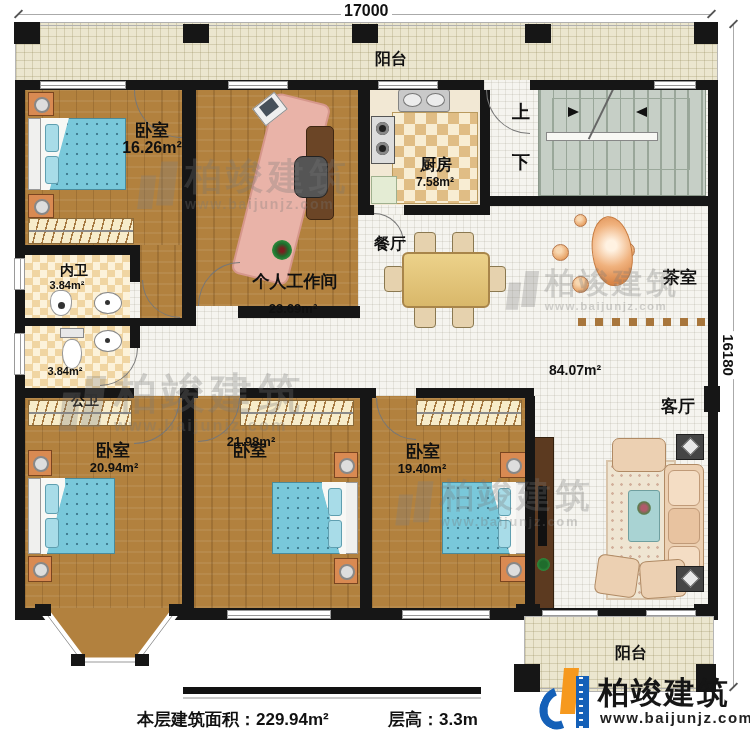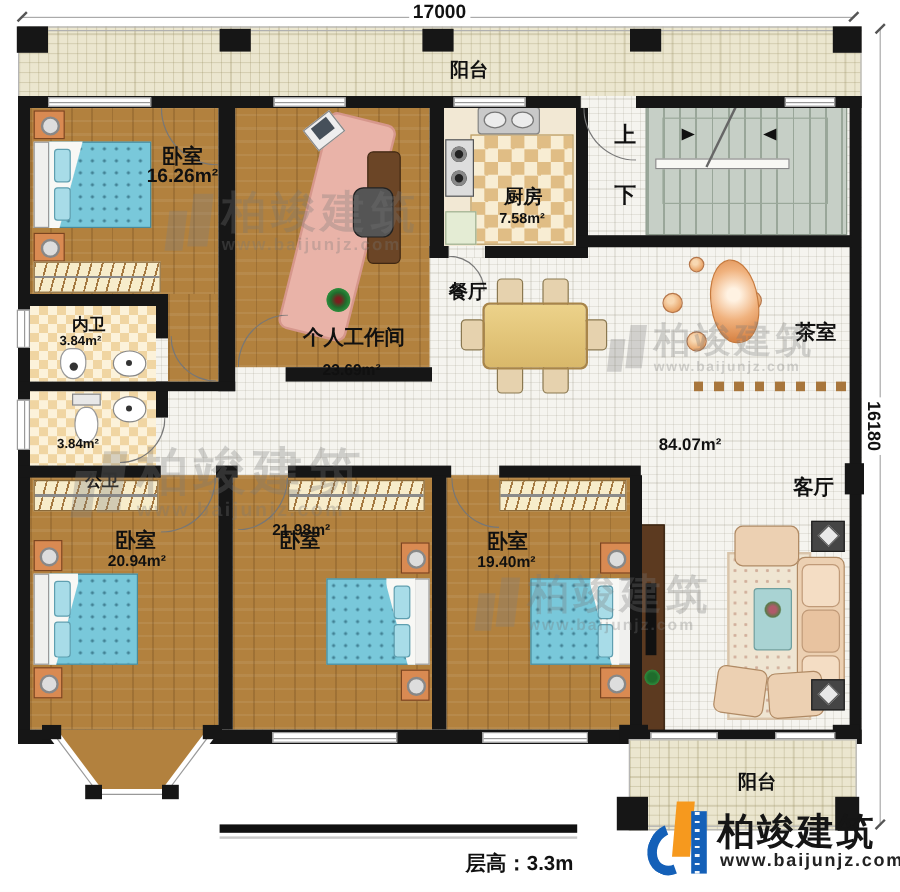--- a/index.html
+++ b/index.html
@@ -317,20 +317,23 @@
   <div class="wm" style="left:398px;top:478px;transform:scale(.82);transform-origin:left top;">
     <div class="wm-icon"></div>
     <div class="wm-text">
         <div class="wm-name">柏竣建筑</div>
     <div class="wm-url">www.baijunjz.com</div>
       </div>
   </div>
 
   <div style="left:183px;top:687px;width:298px;height:7px;background:#111;"></div>
   <div style="left:183px;top:697px;width:298px;height:2px;background:#c9c9c9;"></div>
+  <div style="left:137px;top:708px;font-size:17px;font-weight:bold;color:#111;white-space:nowrap;">
+    <span style="position:static;">本层建筑面积：</span><span style="position:static;">229.94m²</span>
+  </div>
   <div style="left:388px;top:708px;font-size:17px;font-weight:bold;color:#111;white-space:nowrap;">
     <span style="position:static;">层高：</span><span style="position:static;">3.3m</span>
   </div>
 
   <div style="left:540px;top:664px;width:200px;height:75px;">
     <div style="left:0;top:0;width:54px;height:70px;">
       <div style="left:0;top:22px;width:38px;height:44px;border:8px solid #1460b8;border-radius:50%;border-top-color:transparent;border-right-color:transparent;transform:rotate(25deg);"></div>
       <div style="left:22px;top:4px;width:15px;height:46px;background:#f6991e;transform:skewX(-5deg);"></div>
       <div style="left:36px;top:12px;width:13px;height:52px;background:#1460b8;
            background-image:repeating-linear-gradient(0deg,rgba(255,255,255,.95) 0 2px,transparent 2px 7px);background-size:4px 100%;background-position:3px 0;background-repeat:no-repeat;"></div>

